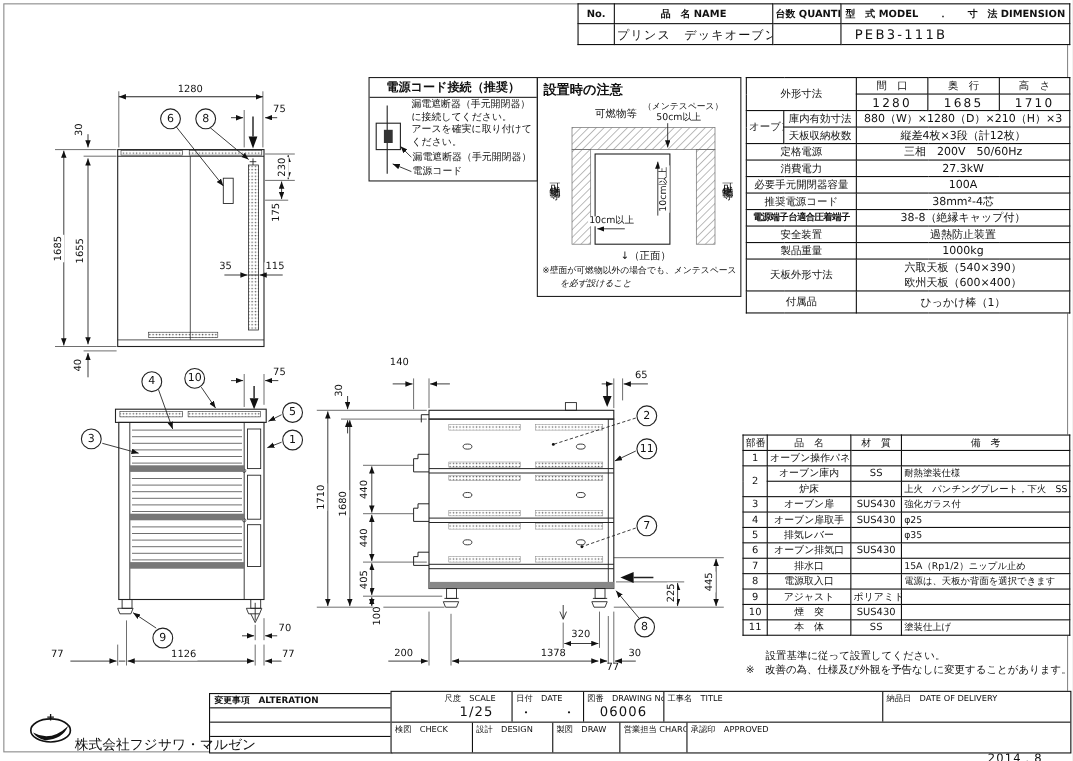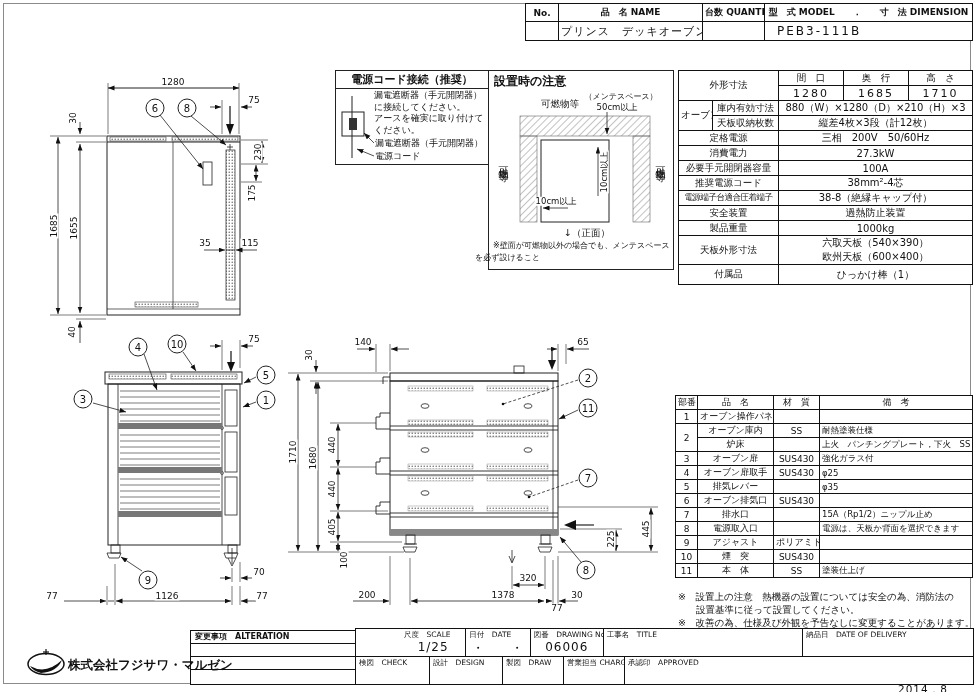--- a/index.html
+++ b/index.html
@@ -13,35 +13,35 @@
   .boxtitle{border-bottom:1.2px solid #222;text-align:center;font-size:11px;font-weight:bold;padding:1px 0;}
   .lbl{position:absolute;white-space:nowrap;line-height:1.2;}
   .vtext{position:absolute;transform:translate(-50%,-50%);writing-mode:vertical-rl;text-orientation:upright;font-size:10px;letter-spacing:2px;white-space:nowrap;}
   table{border-collapse:collapse;position:absolute;table-layout:fixed;background:#fff;}
   td{border:1px solid #111;text-align:center;padding:0 2px;overflow:hidden;white-space:nowrap;}
   .hdrtbl td{font-size:9px;font-weight:bold;}
   .hdrtbl .r2 td{font-size:11px;font-weight:normal;}
   .spec td{font-size:9.5px;height:14px;}
   .spec .val{font-size:10px;}
   .spec .num{font-size:11px;letter-spacing:2px;}
-  .spec .tiny{font-size:8.5px;letter-spacing:-0.5px;}
+  .spec .tiny{font-size:8.5px;letter-spacing:-0.5px;font-weight:bold;}
   .parts td{font-size:9px;height:13px;}
   .parts .note{text-align:left;font-size:8.5px;}
   .notesblk{position:absolute;font-size:9.5px;line-height:13px;white-space:nowrap;}
   .tblock{position:absolute;border:1px solid #111;display:flex;flex-direction:column;background:#fff;}
   .trow{display:flex;}
   .tcell{border-right:1px solid #111;position:relative;height:100%;}
   .tcell:last-child{border-right:none;}
   .tlab{font-size:7.5px;padding:1px 0 0 3px;white-space:nowrap;overflow:hidden;}
   .tval{text-align:center;font-size:12px;letter-spacing:1px;}
   .tname{font-size:13px;padding:3px 0 0 6px;letter-spacing:2px;white-space:nowrap;}
   .alter{position:absolute;border:1px solid #111;background:#fff;}
   .alter .hd{height:12px;border-bottom:1px solid #111;font-size:8px;font-weight:bold;padding-left:4px;line-height:12px;}
   .alter .row{height:12px;border-bottom:1px solid #111;}
-  .company{position:absolute;font-size:12.5px;font-weight:bold;white-space:nowrap;}
+  .company{position:absolute;font-size:12.5px;font-weight:normal;white-space:nowrap;margin-top:12px;}
   .footdate{position:absolute;font-size:10.5px;letter-spacing:1px;}
 </style>
 </head>
 <body>
 
 <div class="sheet">
   <div class="border"></div>
 
   <svg class="linework" width="975" height="692">
     <defs>
@@ -325,21 +325,21 @@
   <div class="lbl" style="left:494px;top:74px;font-size:12px;font-weight:bold;">設置時の注意</div>
   <span class="d" style="left:560px;top:104px;font-size:9.5px;background:transparent;">可燃物等</span>
   <span class="d" style="left:621px;top:97px;font-size:8px;">（メンテスペース）</span>
   <span class="d" style="left:617px;top:107px;font-size:8.5px;">50cm以上</span>
   <span class="vtext" style="left:503px;top:162px;">可燃物等</span>
   <span class="vtext" style="left:660px;top:162px;">可燃物等</span>
   <span class="dv" style="left:604px;top:172px;font-size:8.5px;">10cm以上</span>
   <span class="d" style="left:556px;top:201px;font-size:8.5px;">10cm以上</span>
   <span class="d" style="left:587px;top:233px;font-size:9.5px;">↓（正面）</span>
   <div class="lbl" style="left:493px;top:241px;font-size:8px;">※壁面が可燃物以外の場合でも、メンテスペース</div>
-  <div class="lbl" style="left:475px;top:253px;font-size:8px;">を必ず設けること</div>
+  <div class="lbl" style="left:509px;top:253px;font-size:8px;font-style:italic;">を必ず設けること</div>
 
   <table class="spec" style="left:678px;top:70px;width:294px;">
     <colgroup>
         <col style="width:34px">
         <col style="width:66px">
         <col style="width:65px">
         <col style="width:65px">
         <col style="width:64px">
       </colgroup>
     <tbody>
@@ -487,21 +487,20 @@
     <tr>
           <td>11</td>
           <td>本　体</td>
           <td>SS</td>
           <td class="note">塗装仕上げ</td>
         </tr>
   </tbody>
     </table>
 
   <div class="notesblk" style="left:678px;top:590px;">
-    <div>※　設置上の注意　熱機器の設置については安全の為、消防法の</div>
     <div style="padding-left:18px;">設置基準に従って設置してください。</div>
     <div>※　改善の為、仕様及び外観を予告なしに変更することがあります。</div>
   </div>
 
   <span class="d" style="left:173px;top:82px;">1280</span>
   <span class="d" style="left:254px;top:100px;">75</span>
   <span class="dv" style="left:73px;top:118px;">30</span>
   <span class="dv" style="left:54px;top:226px;">1685</span>
   <span class="dv" style="left:74px;top:228px;">1655</span>
   <span class="dv" style="left:258px;top:152px;">230</span>
@@ -517,21 +516,21 @@
   <span class="d" style="left:52px;top:596px;">77</span>
   <span class="d" style="left:167px;top:596px;">1126</span>
   <span class="d" style="left:262px;top:596px;">77</span>
   <span class="balloon" style="left:138px;top:347px;">4</span>
   <span class="balloon" style="left:177px;top:344px;">10</span>
   <span class="balloon" style="left:83px;top:399px;">3</span>
   <span class="balloon" style="left:266px;top:375px;">5</span>
   <span class="balloon" style="left:266px;top:400px;">1</span>
   <span class="balloon" style="left:148px;top:580px;">9</span>
 
-  <span class="d" style="left:363px;top:342px;">140</span>
+  <span class="d" style="left:363px;top:330px;">140</span>
   <span class="dv" style="left:309px;top:355px;">30</span>
   <span class="d" style="left:583px;top:342px;">65</span>
   <span class="dv" style="left:293px;top:452px;">1710</span>
   <span class="dv" style="left:313px;top:458px;">1680</span>
   <span class="dv" style="left:332px;top:445px;">440</span>
   <span class="dv" style="left:332px;top:489px;">440</span>
   <span class="dv" style="left:332px;top:527px;">405</span>
   <span class="dv" style="left:344px;top:560px;">100</span>
   <span class="dv" style="left:646px;top:529px;">445</span>
   <span class="dv" style="left:611px;top:539px;">225</span>

